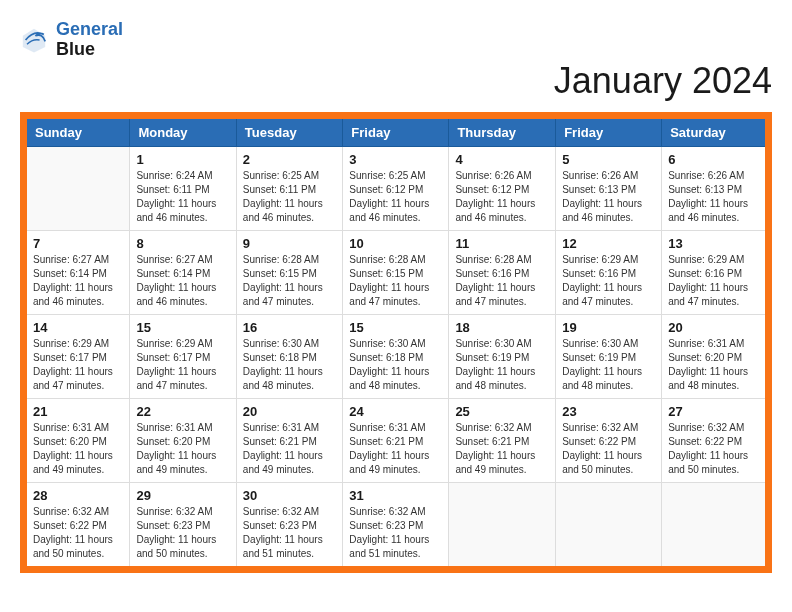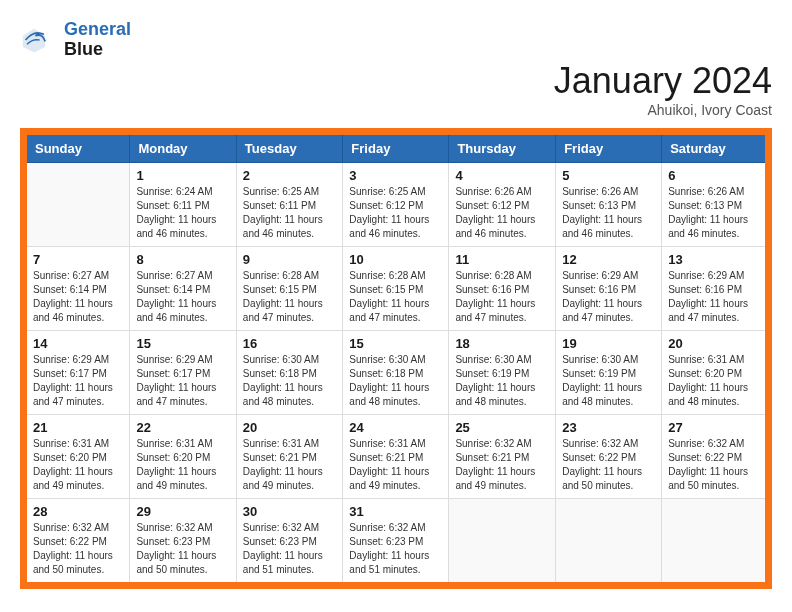--- a/index.html
+++ b/index.html
@@ -12,21 +12,21 @@
     }
     .header {
       display: flex;
       justify-content: space-between;
       align-items: flex-start;
       margin-bottom: 10px;
     }
     .logo {
       display: flex;
       align-items: center;
-      gap: 16px;
+      gap: 8px;
     }
     .logo-text {
       font-size: 18px;
       font-weight: bold;
       color: #1a1a1a;
       line-height: 1.1;
     }
     .logo-text span {
       color: #2a6db5;
     }
@@ -99,21 +99,20 @@
       <path d="M8,20 Q20,5 34,12 Q28,8 22,14 Q32,10 36,22" fill="none" stroke="#2a6db5" stroke-width="2.5"></path>
       <path d="M10,26 Q18,18 28,20" fill="none" stroke="#2a6db5" stroke-width="2"></path>
     </svg>
     <div class="logo-text">
       <div><span>General</span></div>
       <div>Blue</div>
     </div>
   </div>
   <div class="title-block">
     <div class="month-title">January 2024</div>
-    <div class="location">Ahuikoi, Ivory Coast</div>
   </div>
 </div>
 
 <table class="calendar">
   <thead>
     <tr>
     <th>Sunday</th>
         <th>Monday</th>
         <th>Tuesday</th>
         <th>Friday</th>

